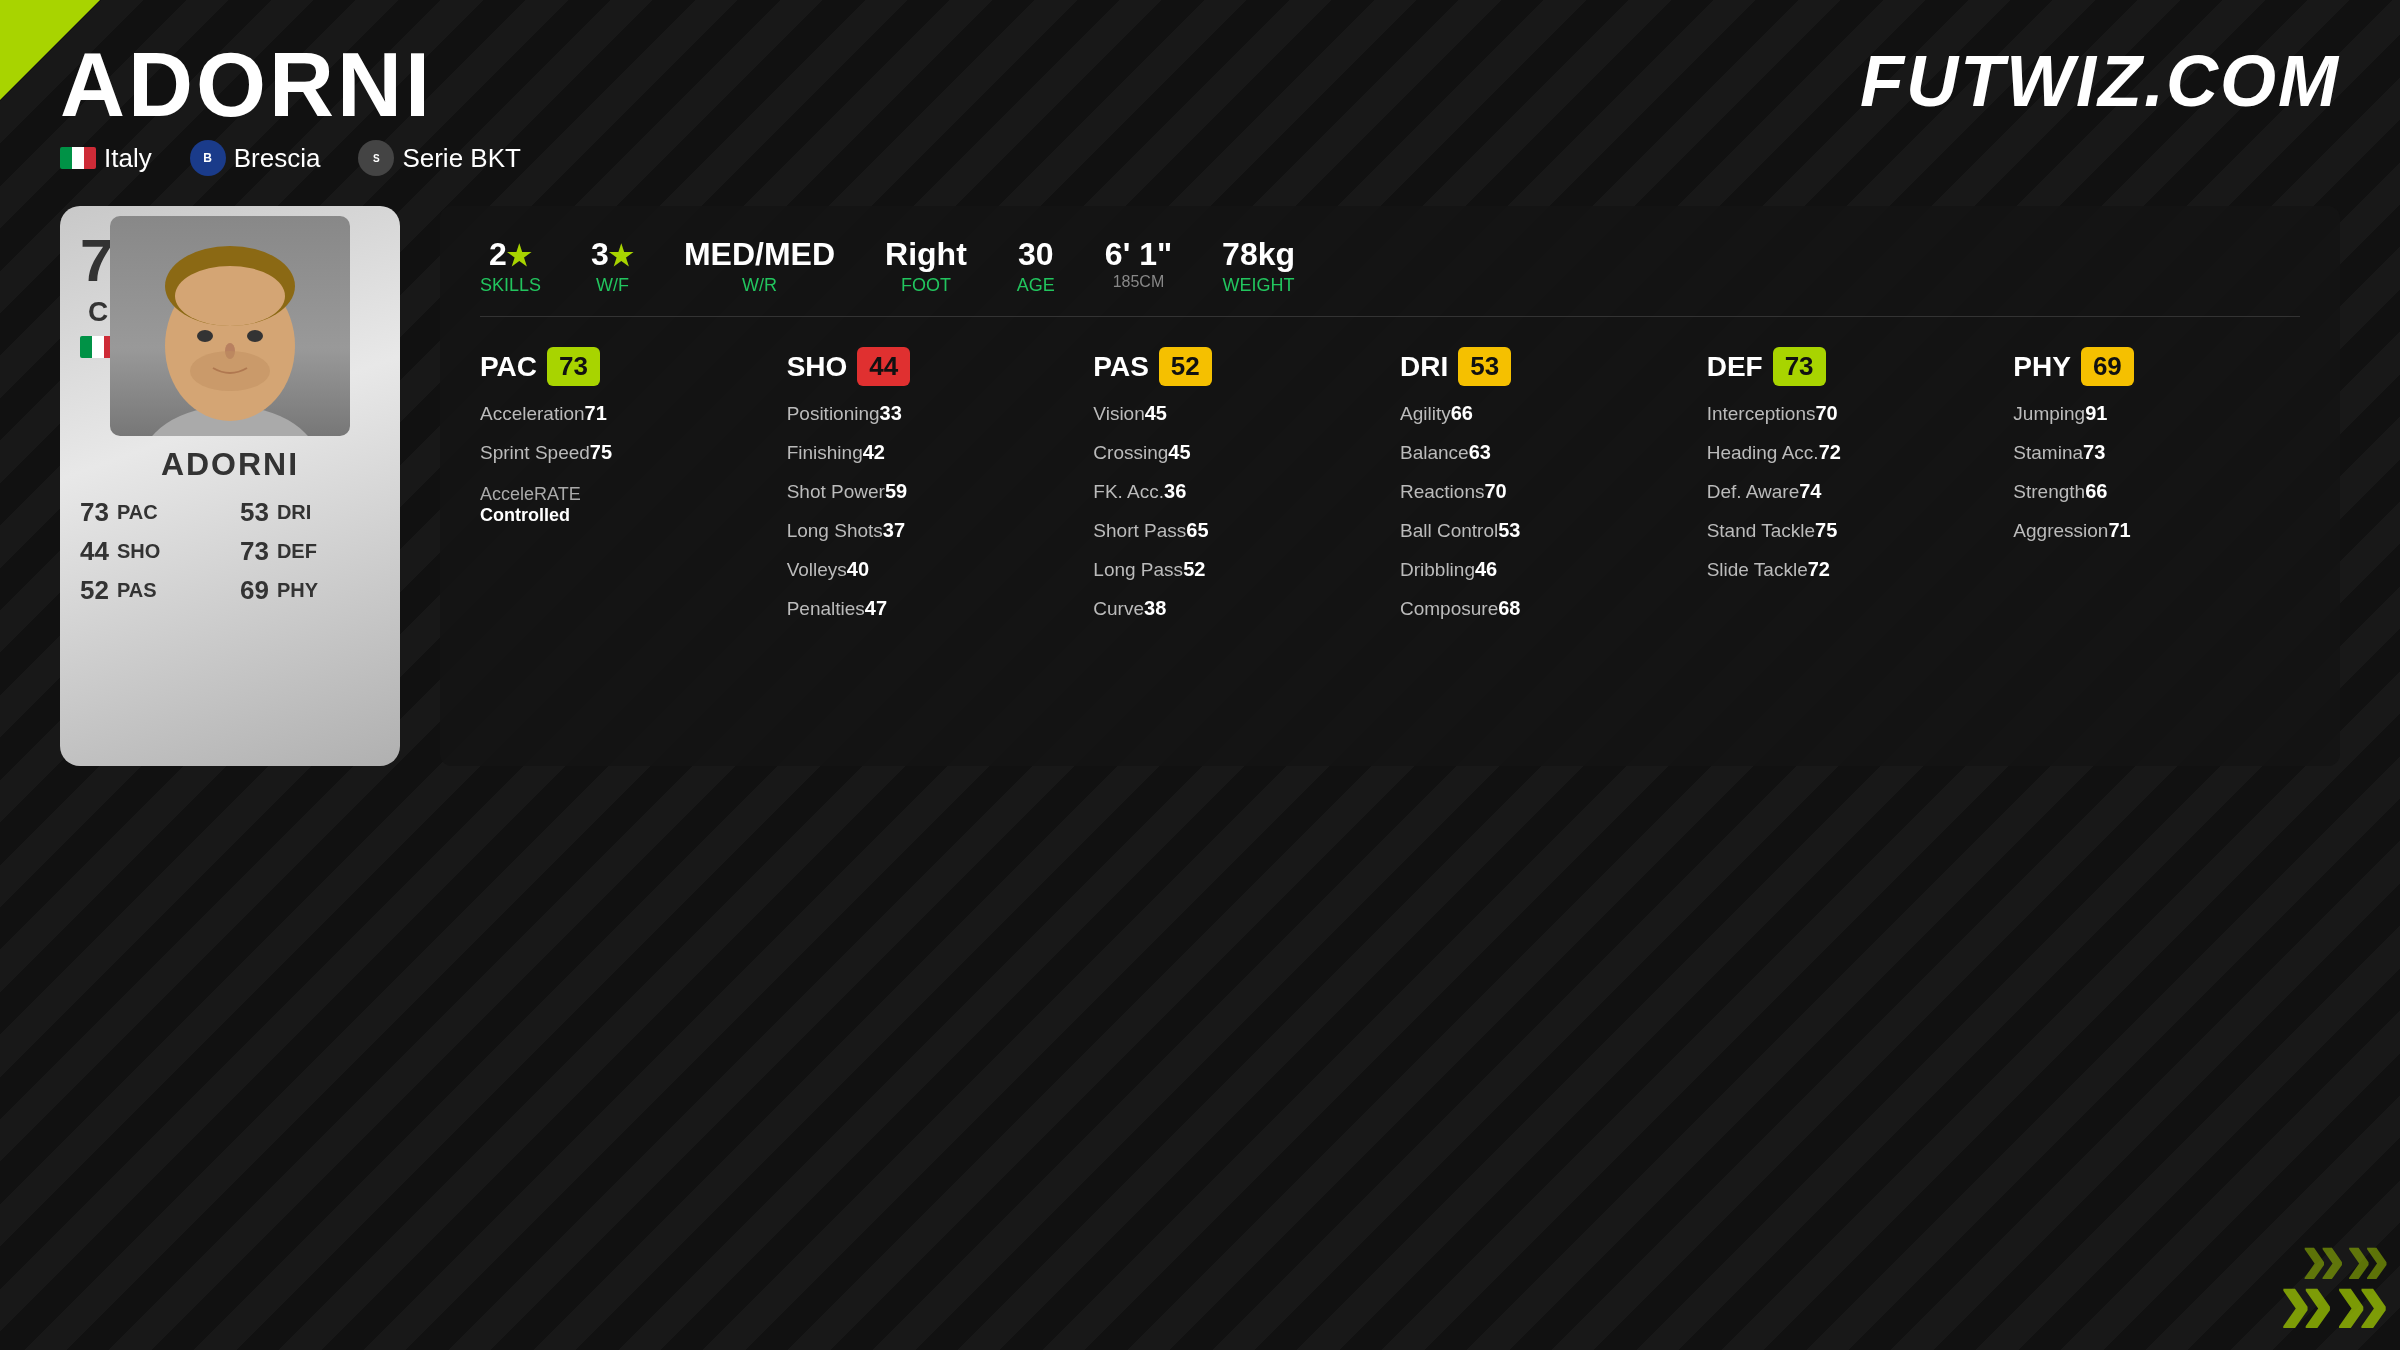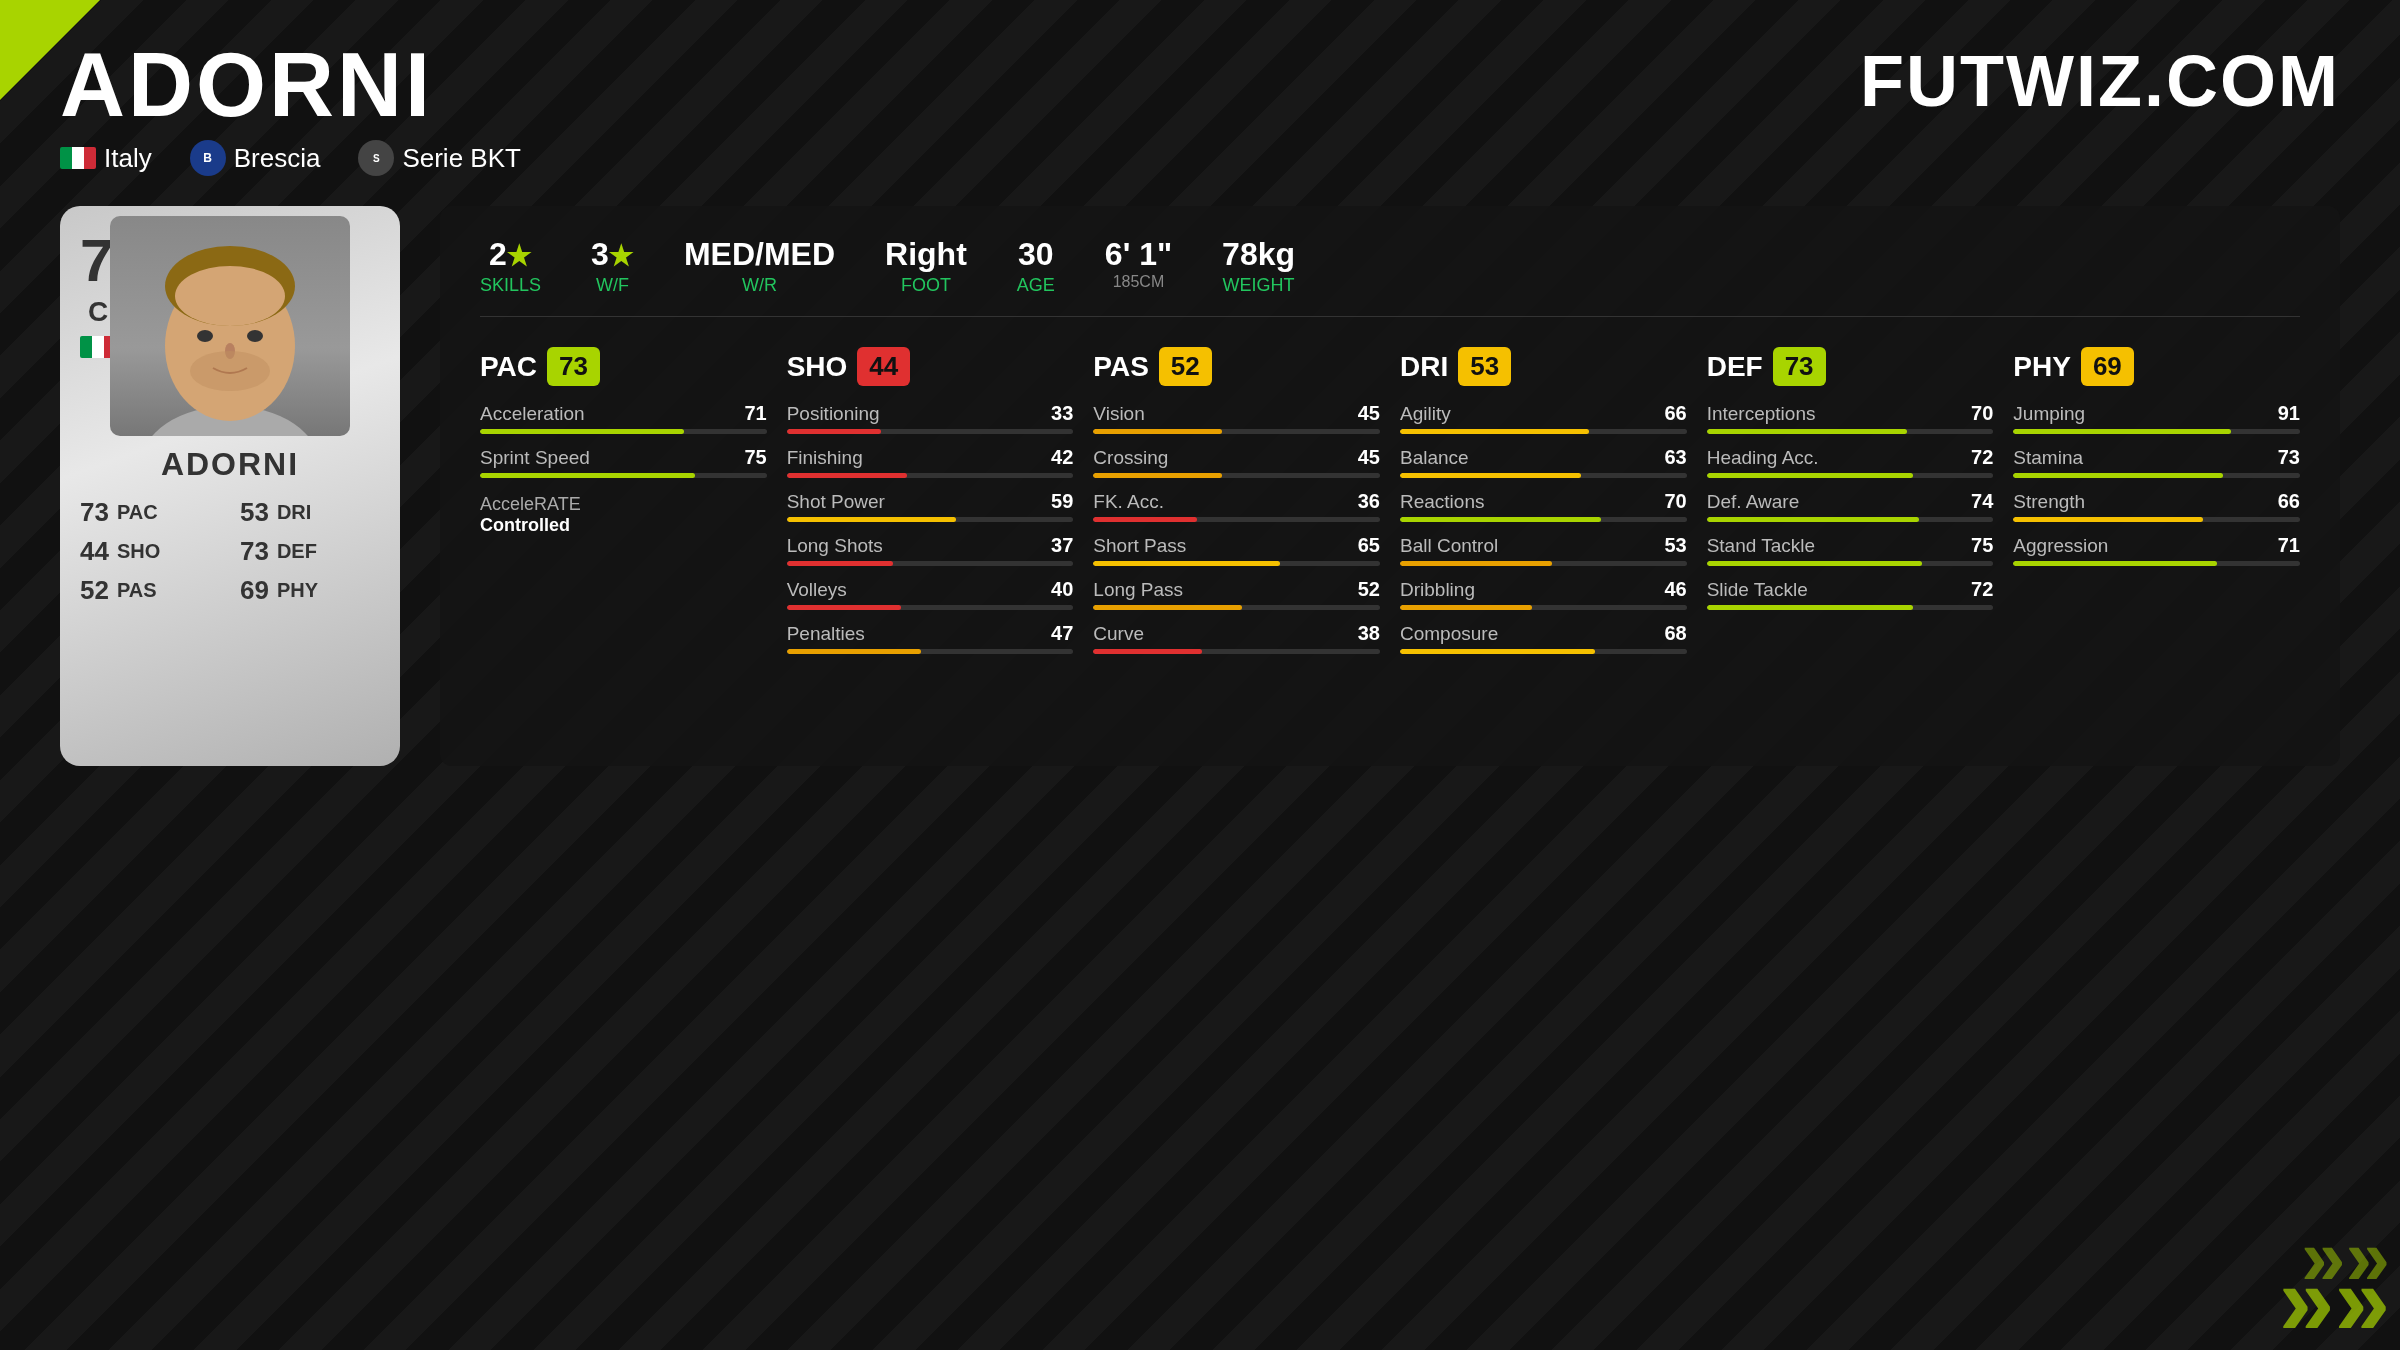--- a/index.html
+++ b/index.html
@@ -99,20 +99,21 @@
       font-weight: 900;
       color: white;
       font-style: italic;
     }
 
     .logo-text {
       font-size: 72px;
       font-weight: 900;
       color: white;
       letter-spacing: 2px;
+      font-style: italic;
     }
 
     
     .main-content {
       display: flex;
       gap: 40px;
       margin-top: 10px;
     }
 
     
@@ -276,21 +277,20 @@
       min-width: 52px;
       text-align: center;
     }
 
     .score-green { background: #a8d400; }
     .score-yellow { background: #f5c000; }
     .score-red { background: #e03030; }
 
     .stat-row {
       display: flex;
-      flex-direction: column;
       margin-bottom: 12px;
     }
 
     .stat-row-header {
       display: flex;
       justify-content: space-between;
       align-items: center;
       margin-bottom: 4px;
     }
 

